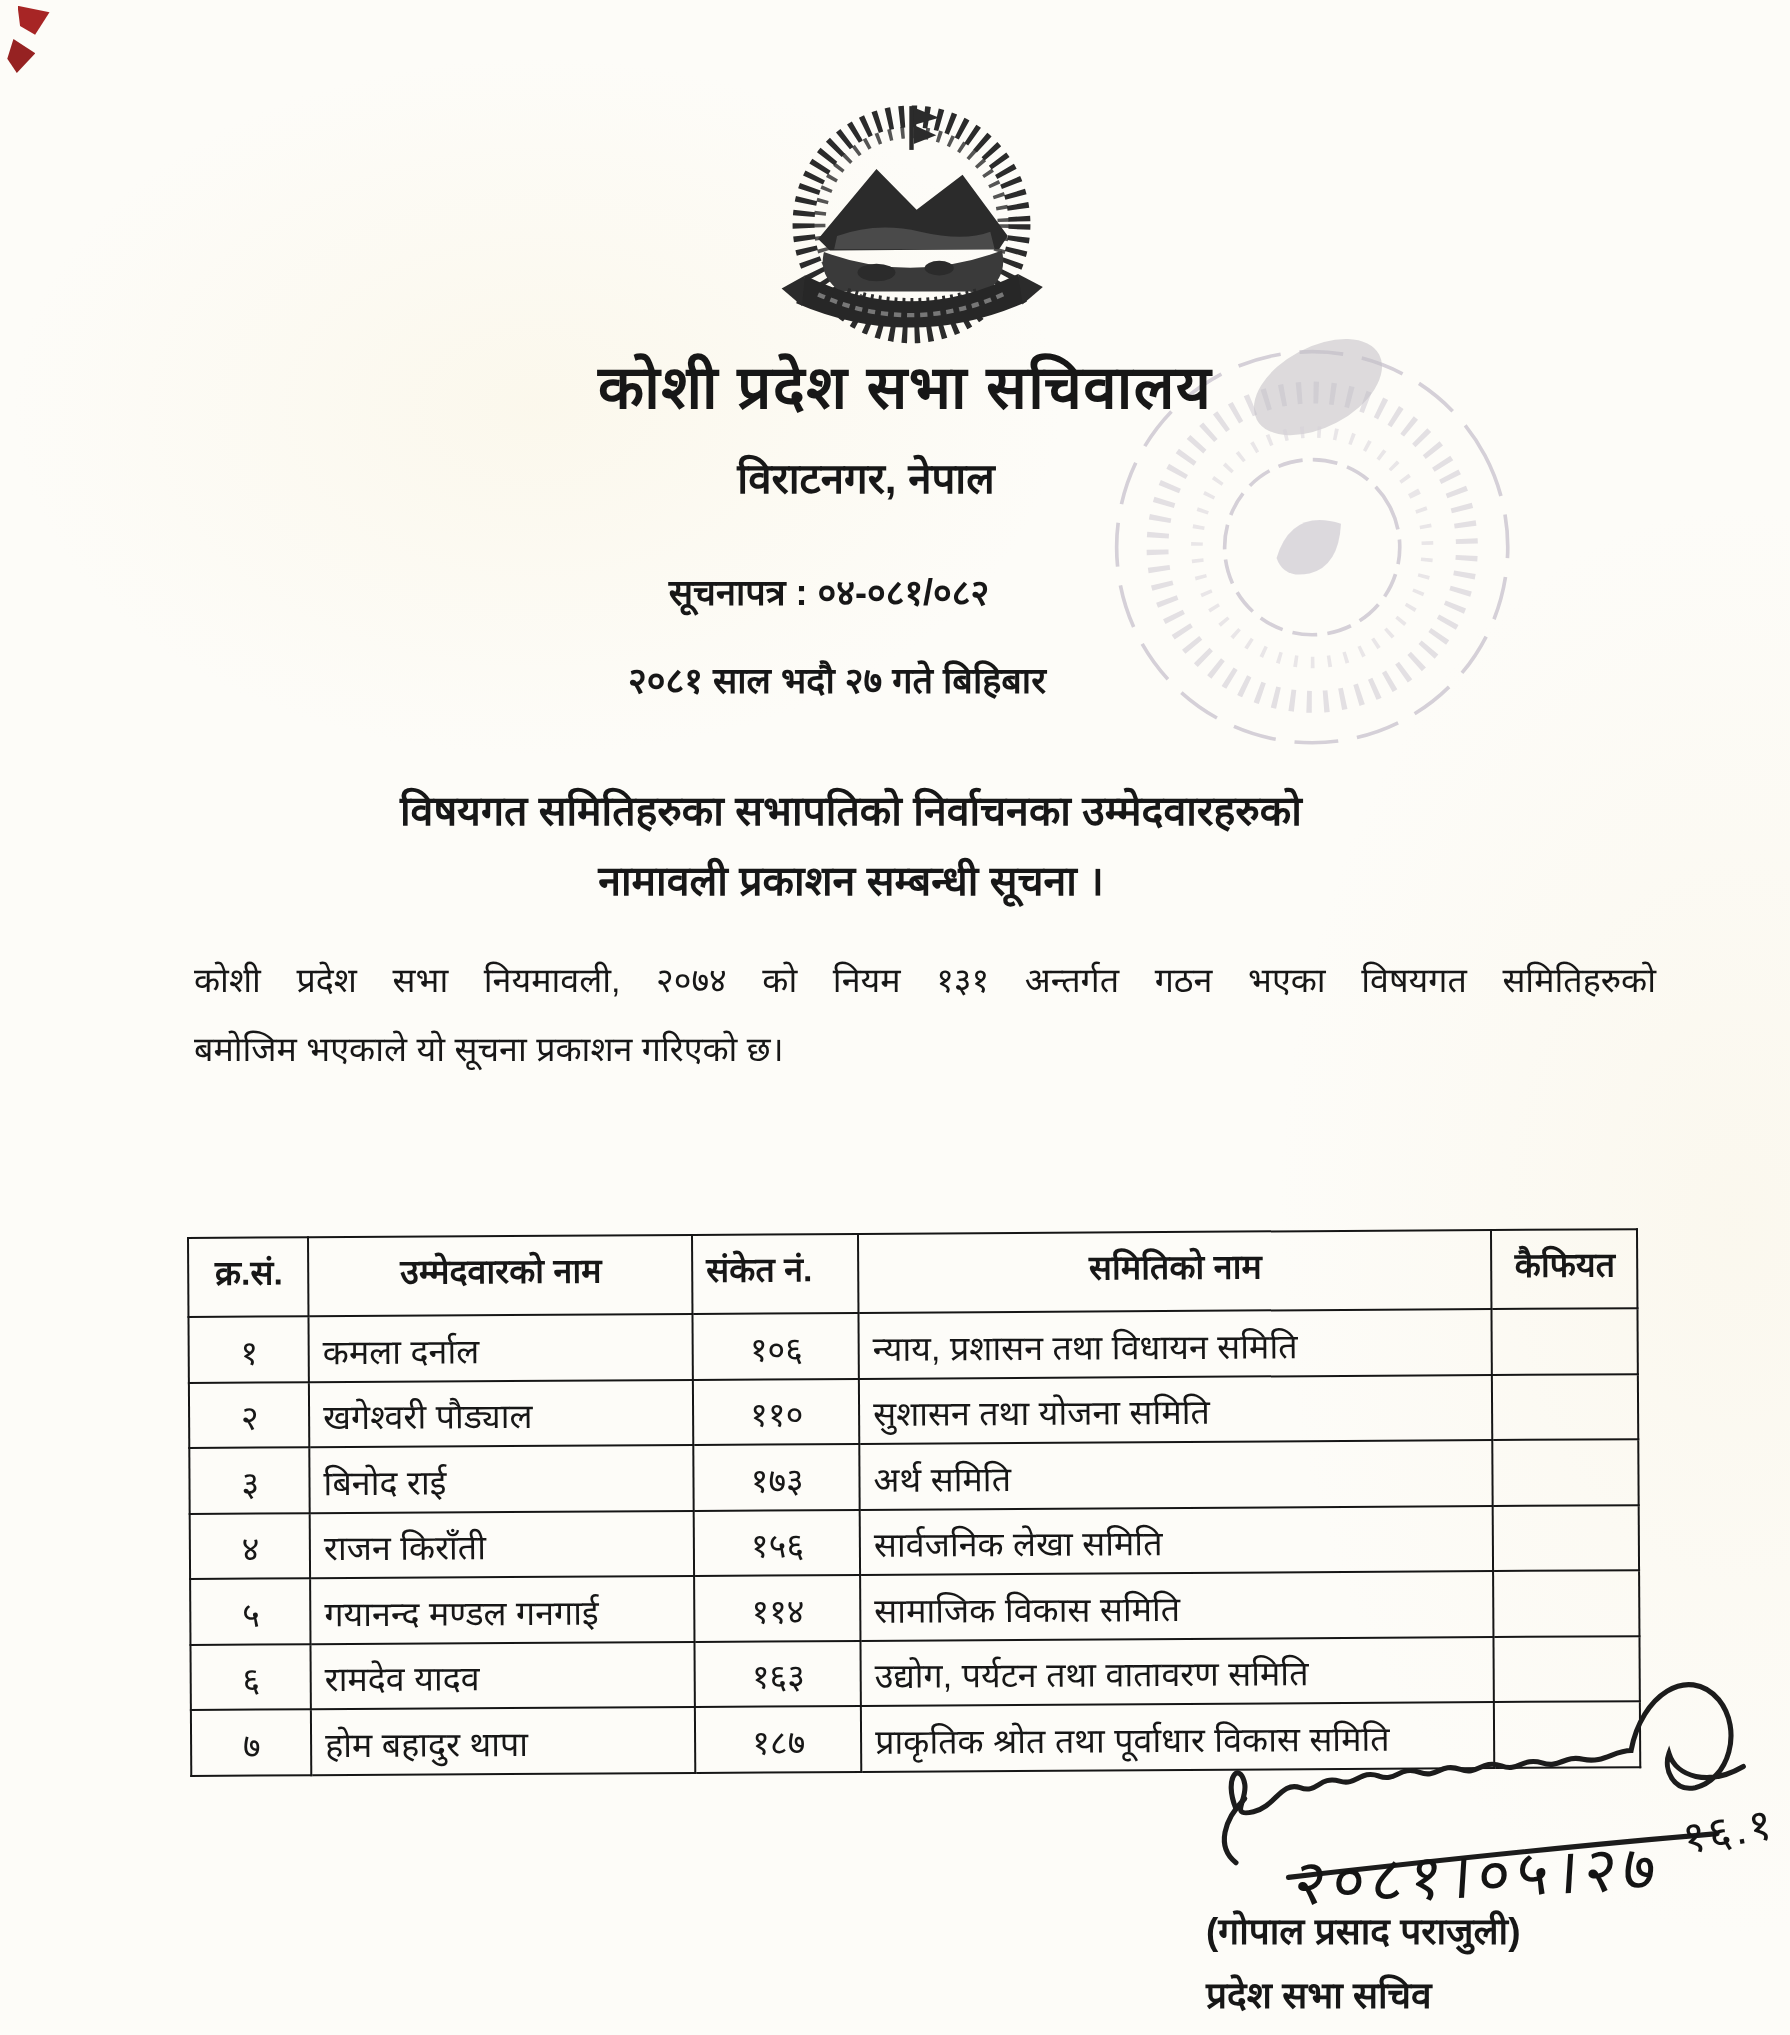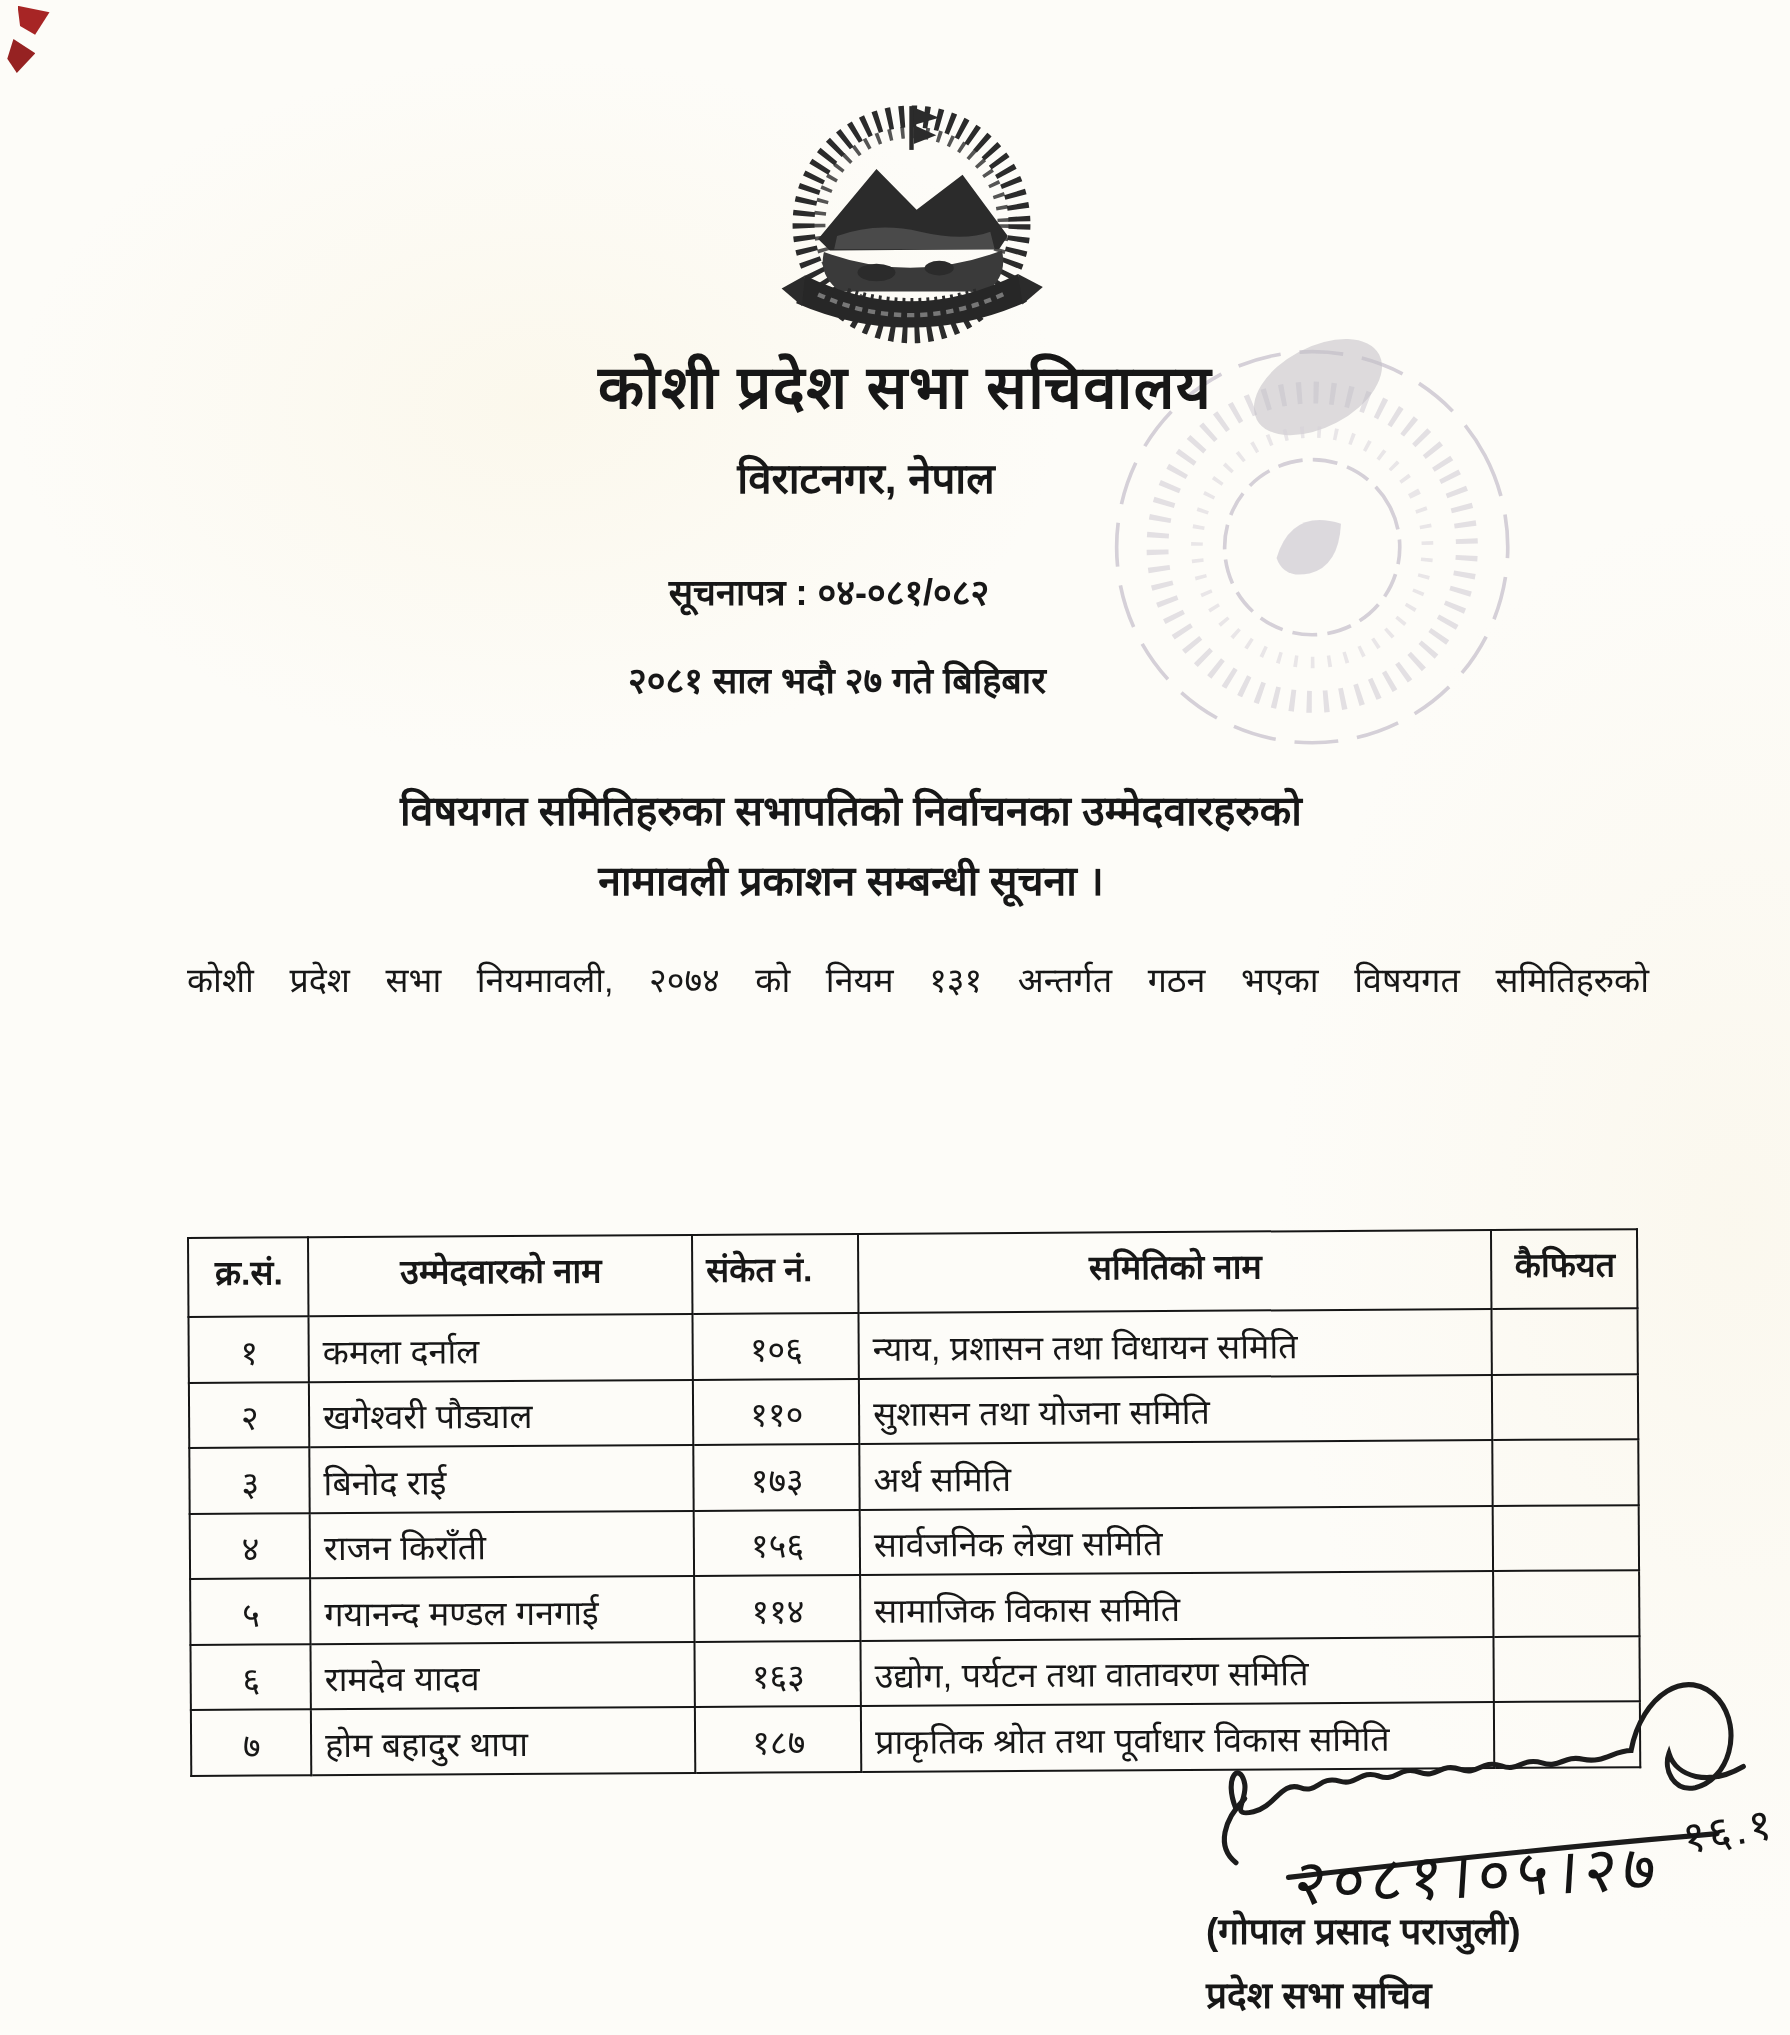--- a/index.html
+++ b/index.html
@@ -18,21 +18,21 @@
   .mark1{left:17.5px;top:5.8px;width:32px;height:29px;background:#a01212;
          clip-path:polygon(0 0,100% 22%,55% 100%,8% 70%);opacity:.92;}
   .mark2{left:7.3px;top:39px;width:28px;height:34px;background:#8d0f0f;
          clip-path:polygon(22% 0,100% 42%,34% 100%,0 58%);opacity:.92;}
   .org-name{top:344px;font-size:60px;font-weight:700;letter-spacing:1.5px;transform:translateX(10.2px);}
   .location{top:448px;font-size:42px;font-weight:700;transform:translateX(-29px);}
   .notice-no{top:567px;font-size:36px;font-weight:700;transform:translateX(-66px);}
   .date-line{top:655px;font-size:36px;font-weight:700;transform:translateX(-58px);}
   .title1{top:781px;font-size:41px;font-weight:700;transform:translateX(-44px);}
   .title2{top:851px;font-size:41px;font-weight:700;transform:translateX(-44px);}
-  .body-par{left:187px;width:1462px;top:946px;font-size:34px;line-height:69px;font-weight:500;}
+  .body-par{left:194px;width:1462px;top:946px;font-size:34px;line-height:69px;font-weight:500;}
   .body-line{text-align:justify;text-align-last:justify;white-space:normal;}
   .body-line.last{text-align:left;text-align-last:left;}
   table.cand{
     position:absolute;left:187px;top:1237px;width:1448px;
     border-collapse:collapse;table-layout:fixed;
     transform:rotate(-0.35deg);transform-origin:left top;
   }
   table.cand th,table.cand td{
     border:2.2px solid #161616;font-size:34px;vertical-align:top;
     padding:10.2px 11.7px 7.3px 13px;font-weight:500;overflow:hidden;
@@ -106,20 +106,21 @@
 <div class="abs ctr location">विराटनगर, नेपाल</div>
 
 <div class="abs ctr notice-no">सूचनापत्र : ०४-०८१/०८२</div>
 <div class="abs ctr date-line">२०८१ साल भदौ २७ गते बिहिबार</div>
 
 <div class="abs ctr title1">विषयगत समितिहरुका सभापतिको निर्वाचनका उम्मेदवारहरुको</div>
 <div class="abs ctr title2">नामावली प्रकाशन सम्बन्धी सूचना ।</div>
 
 <div class="abs body-par">
   <div class="body-line">कोशी प्रदेश सभा नियमावली, २०७४ को नियम १३१ अन्तर्गत गठन भएका विषयगत समितिहरुको</div>
+  <div class="body-line last">बमोजिम भएकाले यो सूचना प्रकाशन गरिएको छ।</div>
 </div>
 
 <table class="cand">
   <colgroup>
     <col style="width:120px">
       <col style="width:384px">
       <col style="width:166px">
     <col style="width:633px">
       <col style="width:146px">
   </colgroup>

